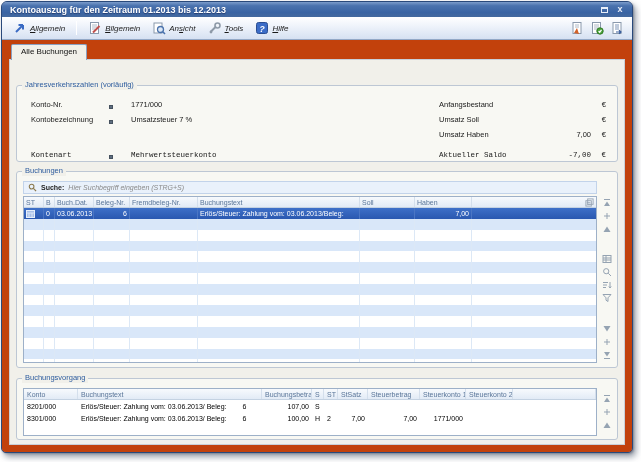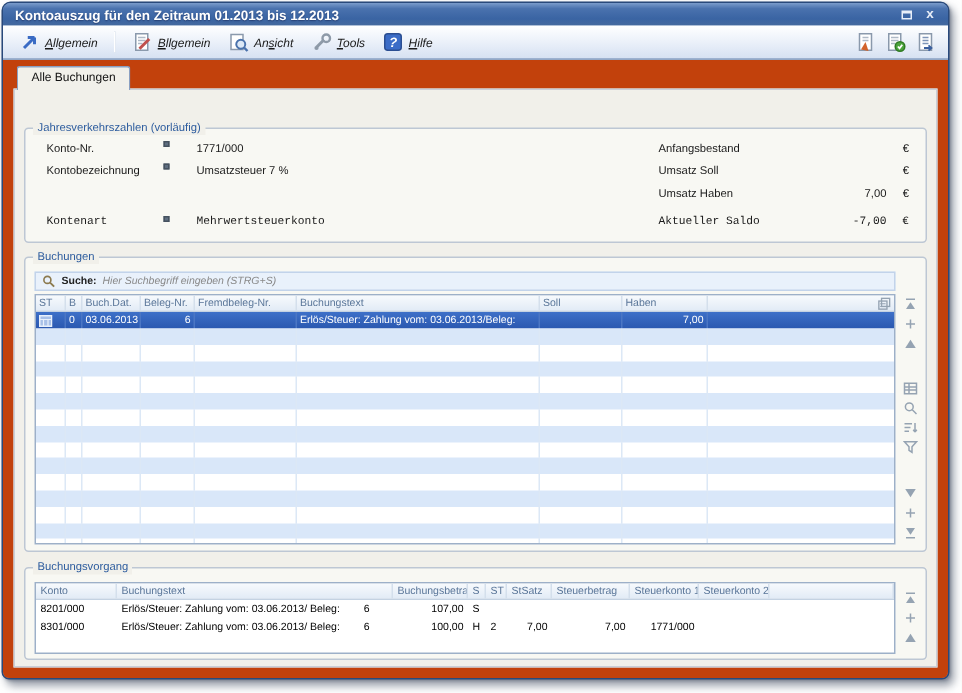--- a/index.html
+++ b/index.html
@@ -52,21 +52,21 @@
 
   
   .group { position:relative; border:1px solid #BDC7D4; border-radius:3px; background:#F8F8F3; }
   .group-label {
     position:absolute; top:-6px; left:5px; background:#F1F0EA; color:#2D5C9E;
     font-size:7.5px; padding:0 3px; line-height:10px; white-space:nowrap;
   }
 
   
   .g-summary { flex:0 0 74px; margin-top:20px; padding:8px 10px 2px 14px; }
-  .s-row { display:flex; align-items:flex-start; height:15px; font-size:7.5px; color:#1A1A1A; }
+  .s-row { display:flex; align-items:flex-end; height:15px; font-size:7.5px; color:#1A1A1A; }
   .s-row.gap { margin-top:5px;font-family:Liberation Mono, monospace; }
   .sl { width:78px; }
   .sb { width:22px; display:flex; align-items:center; }
   .bullet { width:4px; height:4px; background:#5F6E80; border:1px solid #46525F; }
   .sv { flex:1; }
   .rl { width:100px; }
   .rv { width:52px; text-align:right; }
   .rc { width:16px; text-align:right; padding-right:1px; }
 
   

